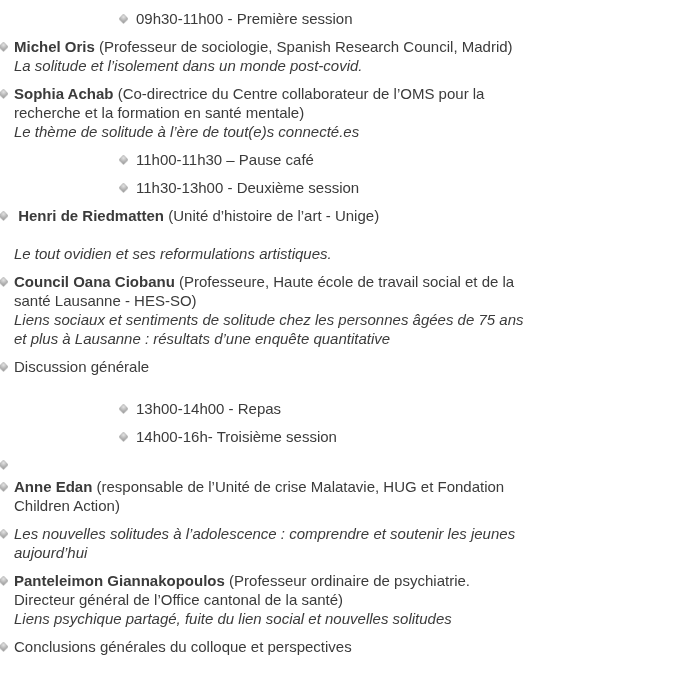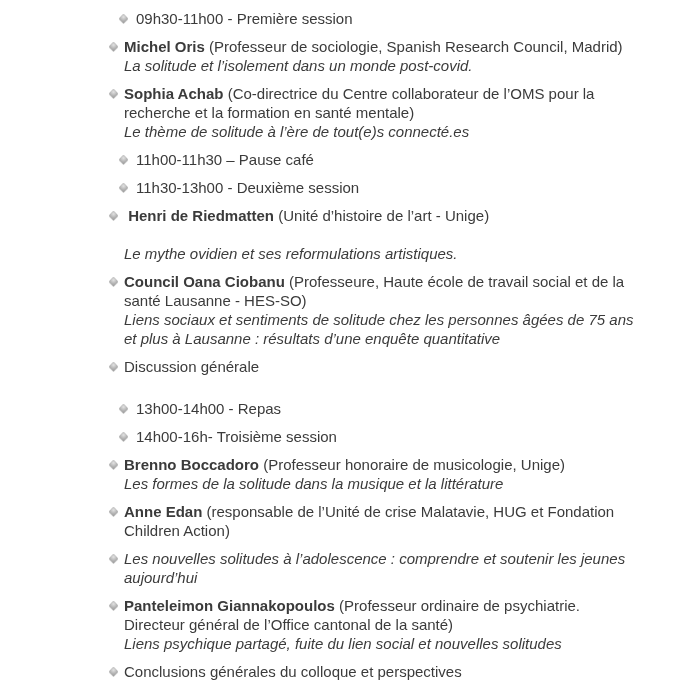--- a/index.html
+++ b/index.html
@@ -18,21 +18,21 @@
   }
   .program {
     padding-top: 9px;
   }
   .item {
     display: flex;
     align-items: flex-start;
     margin-bottom: 9px;
   }
   .item.level-1 { padding-left: 77px; margin-left: 43px; }
-  .item.level-2 { padding-left: 110px; }
+  .item.level-2 { }
   .bullet {
     flex: 0 0 auto;
     width: 7px;
     height: 7px;
     margin-top: 6px;
     transform: rotate(45deg);
     border-radius: 1.5px;
     background: radial-gradient(circle at 35% 35%, #e2e2e2 0%, #b4b4b4 55%, #9a9a9a 100%);
     box-shadow: 0.5px 0.5px 0.5px rgba(0,0,0,0.30);
   }
@@ -66,42 +66,41 @@
     <div class="item level-1">
       <span class="bullet"></span>
       <div class="content"><span>11h00-11h30 – Pause café</span></div>
     </div>
     <div class="item level-1">
       <span class="bullet"></span>
       <div class="content"><span>11h30-13h00 - Deuxième session</span></div>
     </div>
     <div class="item level-2">
       <span class="bullet"></span>
-      <div class="content"><span> </span><span class="b">Henri de Riedmatten</span><span> (Unité d’histoire de l’art - Unige)</span><br><br><span class="i">Le mythe ovidien et ses reformulations artistiques.</span></div>
+      <div class="content"><span> </span><span class="b">Henri de Riedmatten</span><span> (Unité d’histoire de l’art - Unige)</span><br><br><span class="i">Le tout ovidien et ses reformulations artistiques.</span></div>
     </div>
     <div class="item level-2">
       <span class="bullet"></span>
       <div class="content"><span class="b">Council Oana Ciobanu</span><span> (Professeure, Haute école de travail social et de la</span><br><span>santé Lausanne - HES-SO)</span><br><span class="i">Liens sociaux et sentiments de solitude chez les personnes âgées de 75 ans</span><br><span class="i">et plus à Lausanne : résultats d’une enquête quantitative</span></div>
     </div>
     <div class="item level-2">
       <span class="bullet"></span>
       <div class="content"><span>Discussion générale</span></div>
     </div>
     <div class="spacer"></div>
     <div class="item level-1">
       <span class="bullet"></span>
       <div class="content"><span>13h00-14h00 - Repas</span></div>
     </div>
     <div class="item level-1">
       <span class="bullet"></span>
       <div class="content"><span>14h00-16h- Troisième session</span></div>
     </div>
     <div class="item level-2">
       <span class="bullet"></span>
-      <div class="content"><span class="b">Brenno Boccadoro</span><span> (Professeur honoraire de musicologie, Unige)</span><br><span class="i">Les formes de la solitude dans la musique et la littérature</span></div>
     </div>
     <div class="item level-2">
       <span class="bullet"></span>
       <div class="content"><span class="b">Anne Edan</span><span> (responsable de l’Unité de crise Malatavie, HUG et Fondation</span><br><span>Children Action)</span></div>
     </div>
     <div class="item level-2">
       <span class="bullet"></span>
       <div class="content"><span class="i">Les nouvelles solitudes à l’adolescence : comprendre et soutenir les jeunes</span><br><span class="i">aujourd’hui</span></div>
     </div>
     <div class="item level-2">

